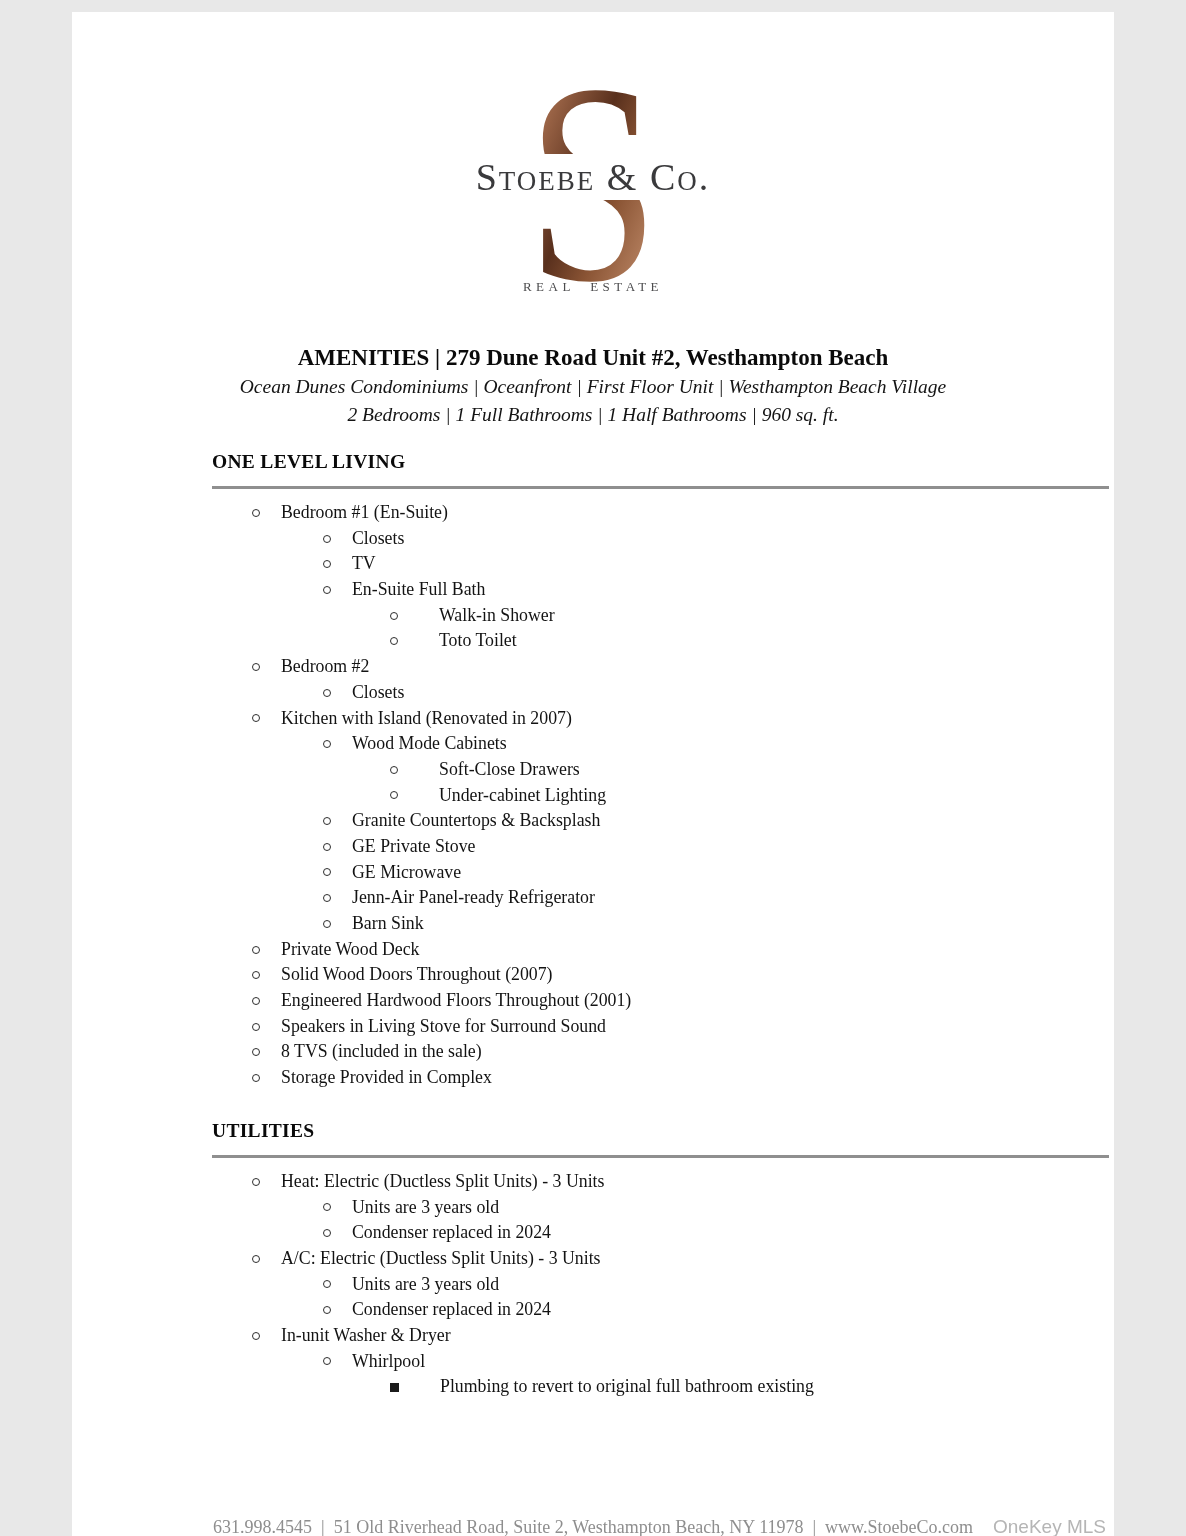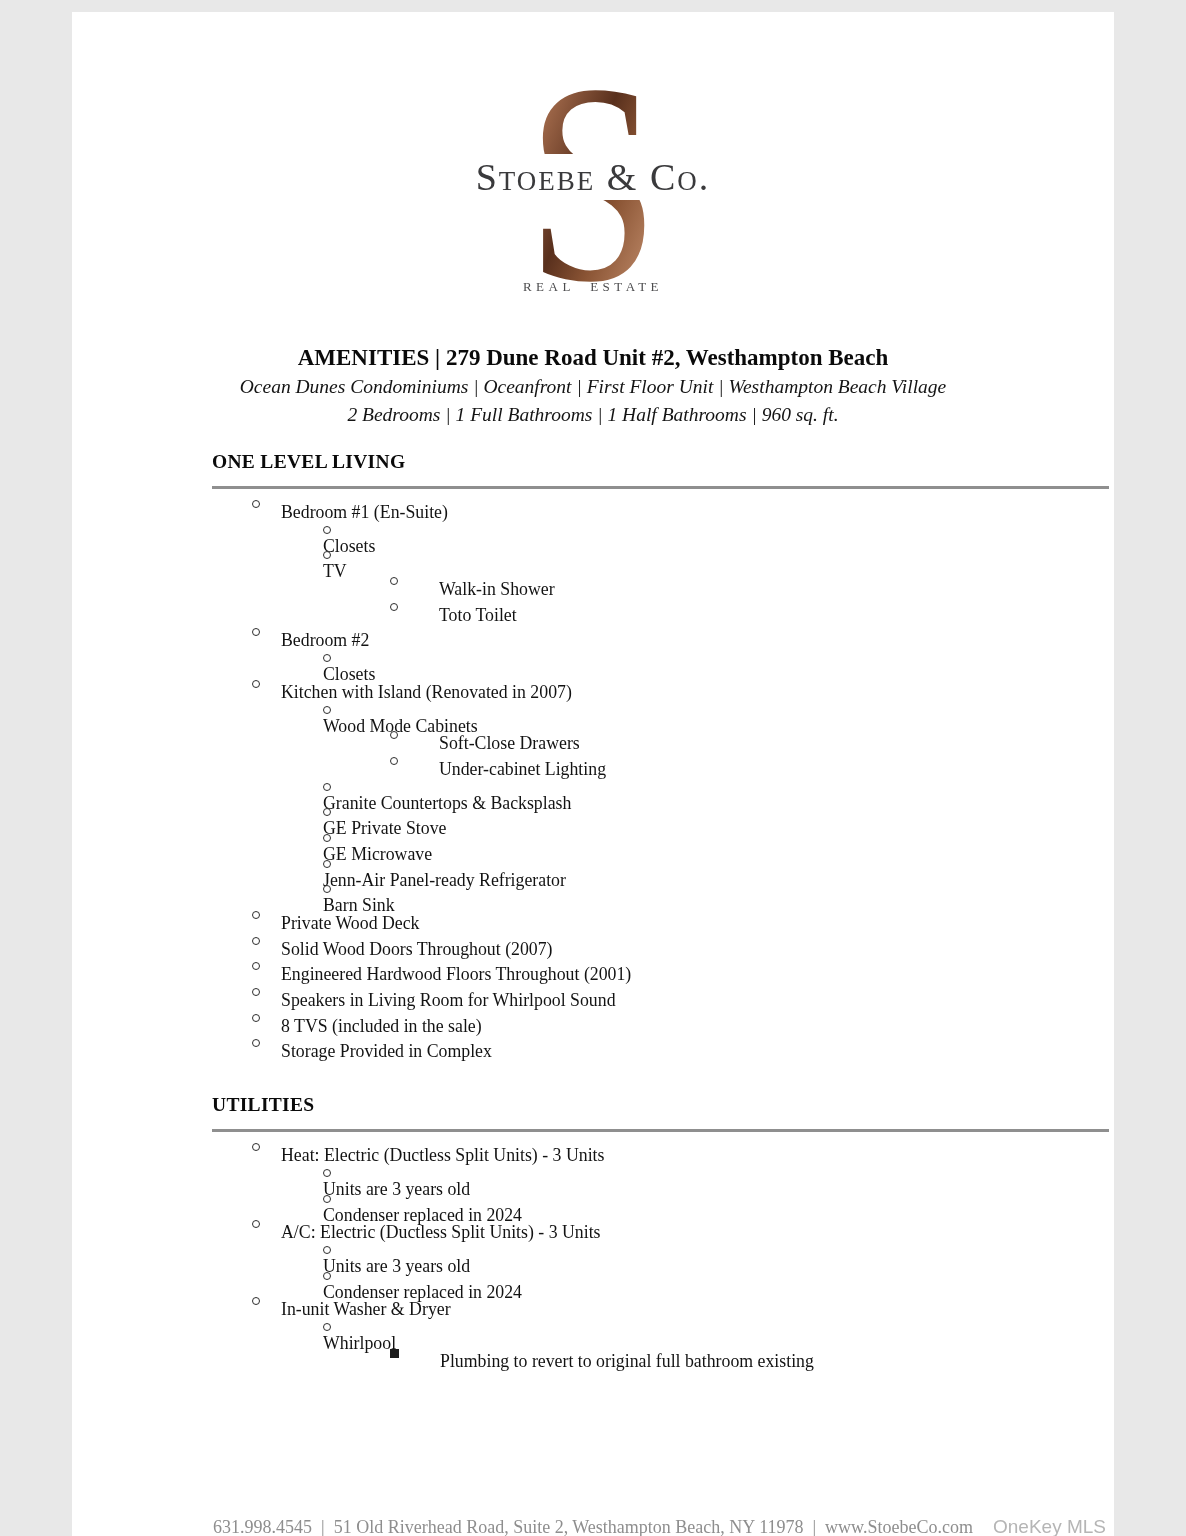--- a/index.html
+++ b/index.html
@@ -94,29 +94,29 @@
   }
   .rule {
     margin-top: 12px;
     width: 897px;
     height: 3px;
     background: #8f8f8f;
   }
   .list { margin-top: 11px; }
   .li {
     display: flex;
-    align-items: flex-start;
+    align-items: center;
     font-size: 17.8px;
     line-height: 25.7px;
     height: 25.7px;
     color: #131313;
     white-space: nowrap;
   }
   .l1 { padding-left: 40px; }
-  .l2 { padding-left: 111px; flex-direction: column; }
+  .l2 { padding-left: 111px; }
   .l3 { padding-left: 178px; gap: 20px; }
   .bullet { flex: 0 0 auto; margin-right: 21px; }
   .bullet.circ {
     width: 6px;
     height: 6px;
     border: 1.4px solid #2e2e2e;
     border-radius: 50%;
     background: transparent;
   }
   .bullet.sq {
@@ -187,20 +187,24 @@
             <span class="txt">Bedroom #1 (En-Suite)</span>
           </div>
           <div class="li l2">
             <span class="bullet circ"></span>
             <span class="txt">Closets</span>
           </div>
           <div class="li l2">
             <span class="bullet circ"></span>
             <span class="txt">TV</span>
           </div>
+          <div class="li l2">
+            <span class="bullet circ"></span>
+            <span class="txt">En-Suite Full Bath</span>
+          </div>
           <div class="li l3">
             <span class="bullet circ"></span>
             <span class="txt">Walk-in Shower</span>
           </div>
           <div class="li l3">
             <span class="bullet circ"></span>
             <span class="txt">Toto Toilet</span>
           </div>
           <div class="li l1">
             <span class="bullet circ"></span>
@@ -253,21 +257,21 @@
           <div class="li l1">
             <span class="bullet circ"></span>
             <span class="txt">Solid Wood Doors Throughout (2007)</span>
           </div>
           <div class="li l1">
             <span class="bullet circ"></span>
             <span class="txt">Engineered Hardwood Floors Throughout (2001)</span>
           </div>
           <div class="li l1">
             <span class="bullet circ"></span>
-            <span class="txt">Speakers in Living Room for Whirlpool Sound</span>
+            <span class="txt">Speakers in Living Stove for Surround Sound</span>
           </div>
           <div class="li l1">
             <span class="bullet circ"></span>
             <span class="txt">8 TVS (included in the sale)</span>
           </div>
           <div class="li l1">
             <span class="bullet circ"></span>
             <span class="txt">Storage Provided in Complex</span>
           </div>
         </div>

